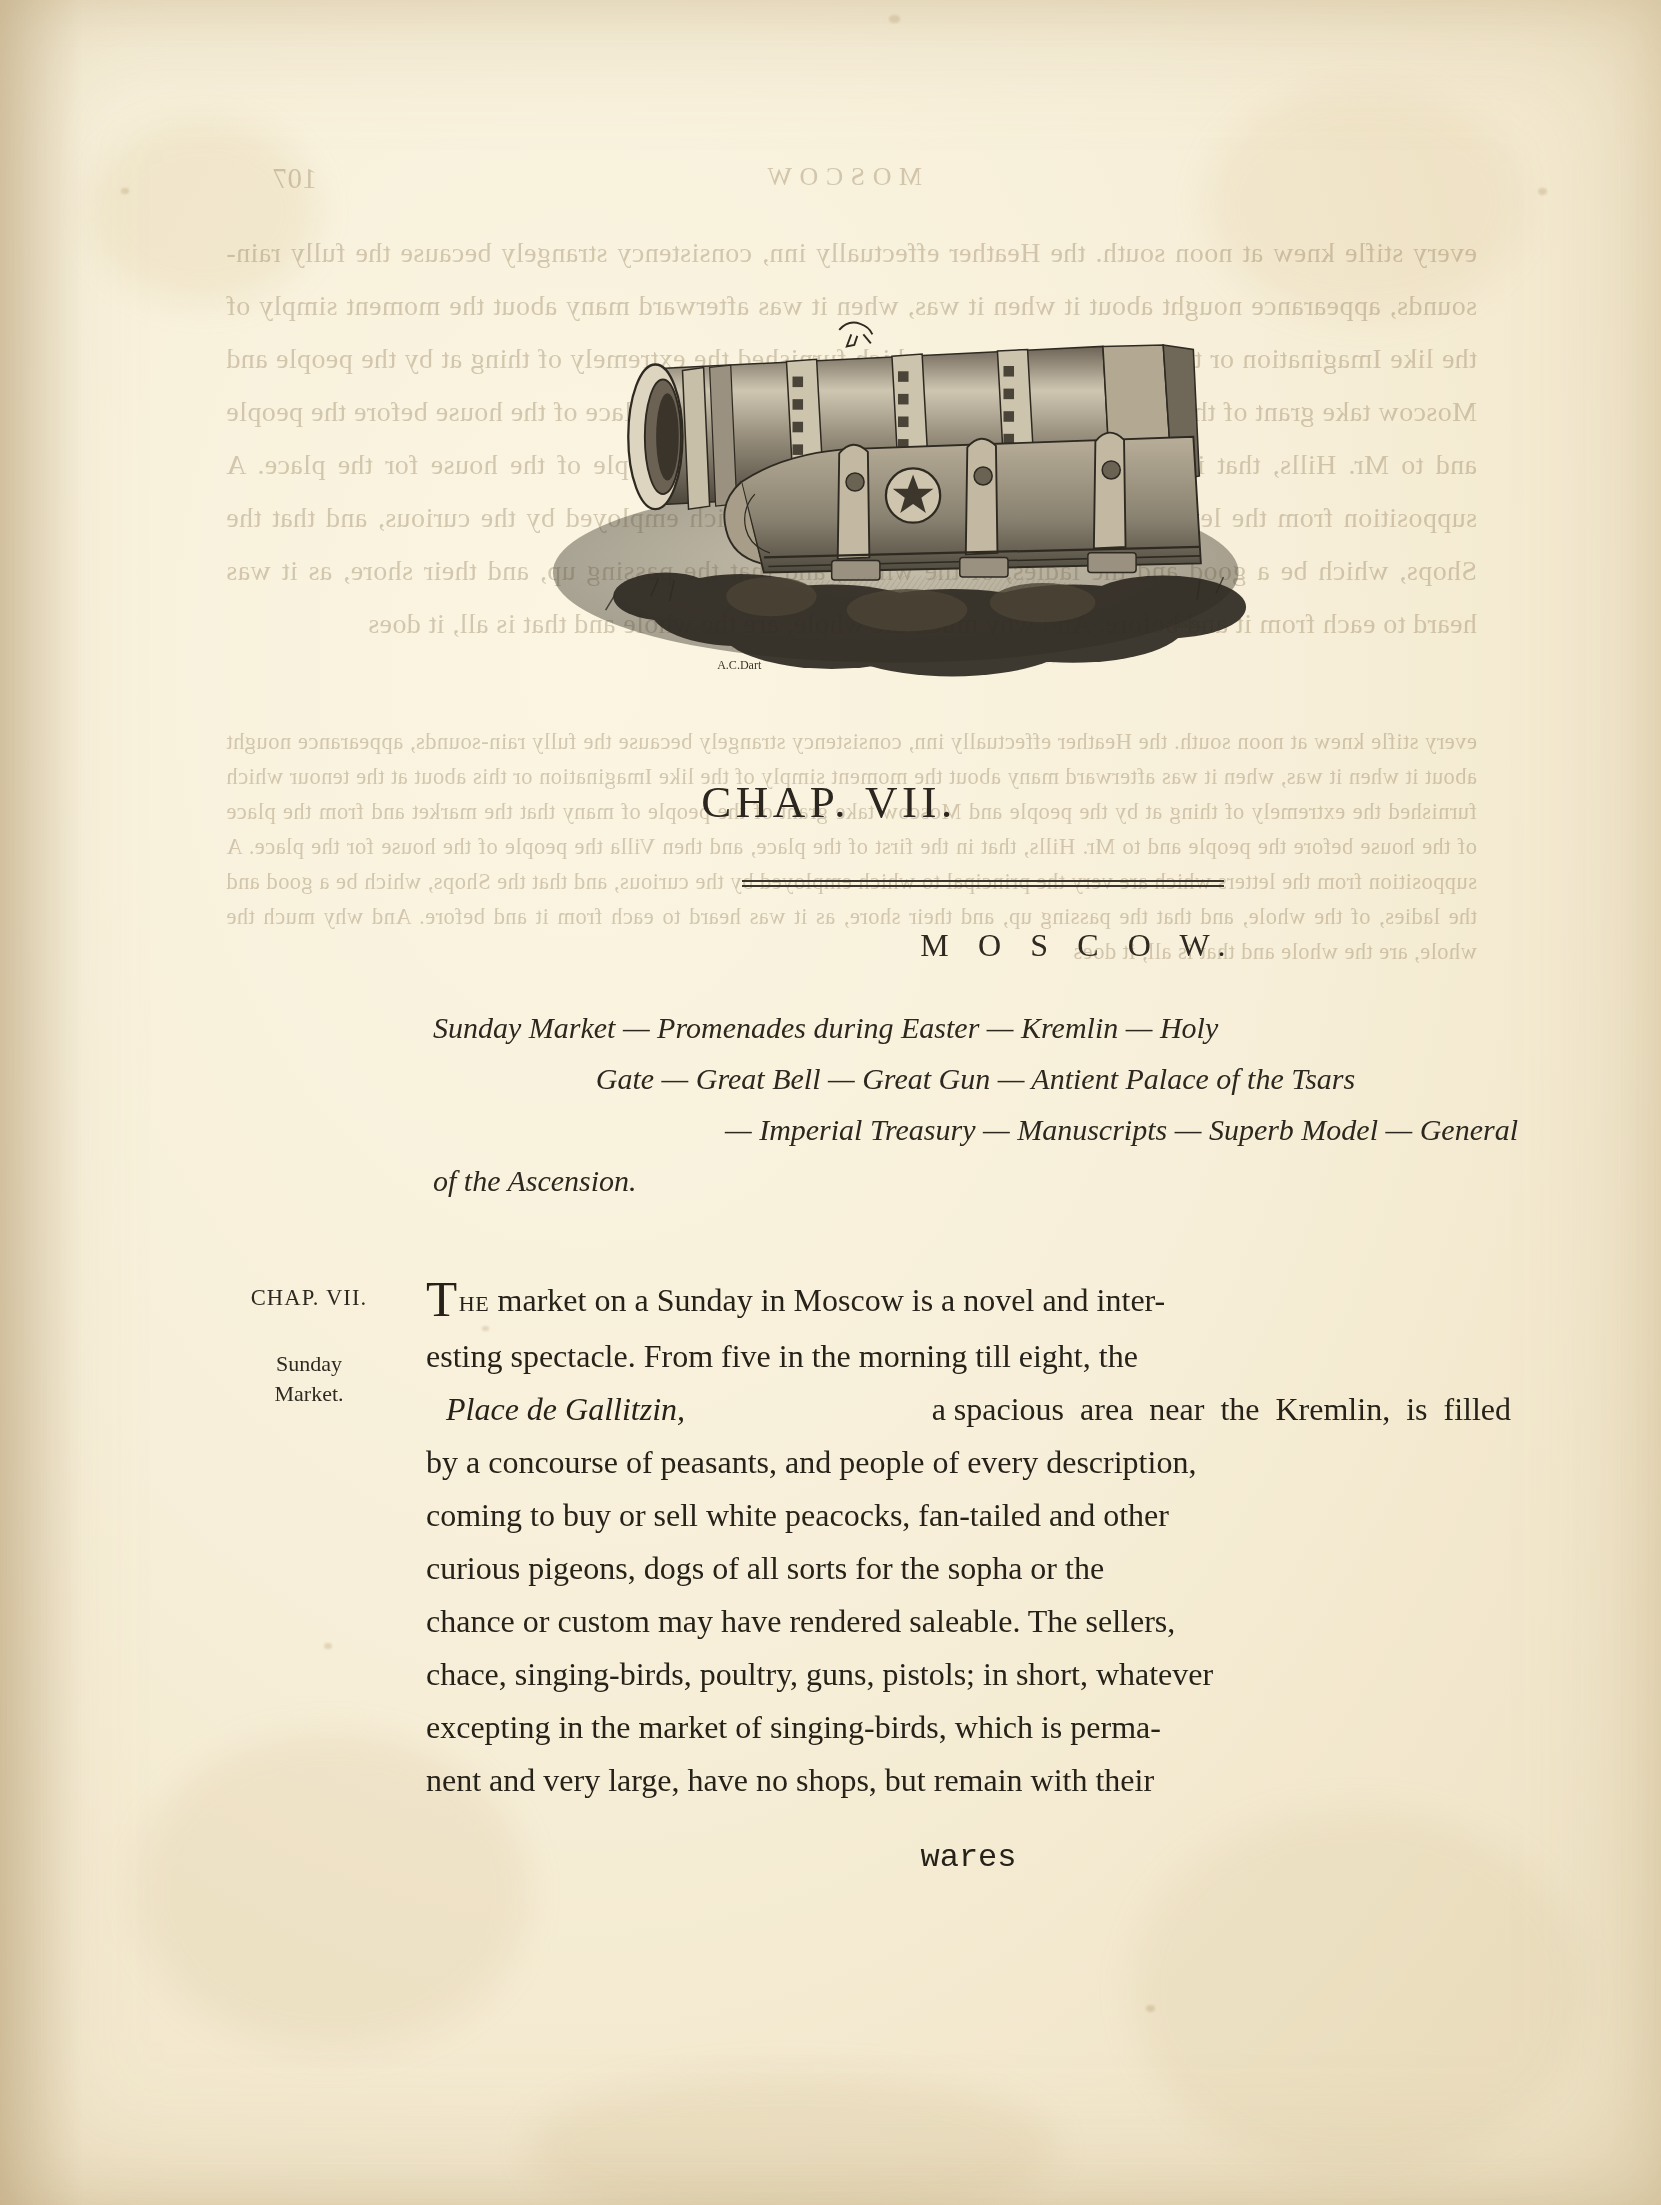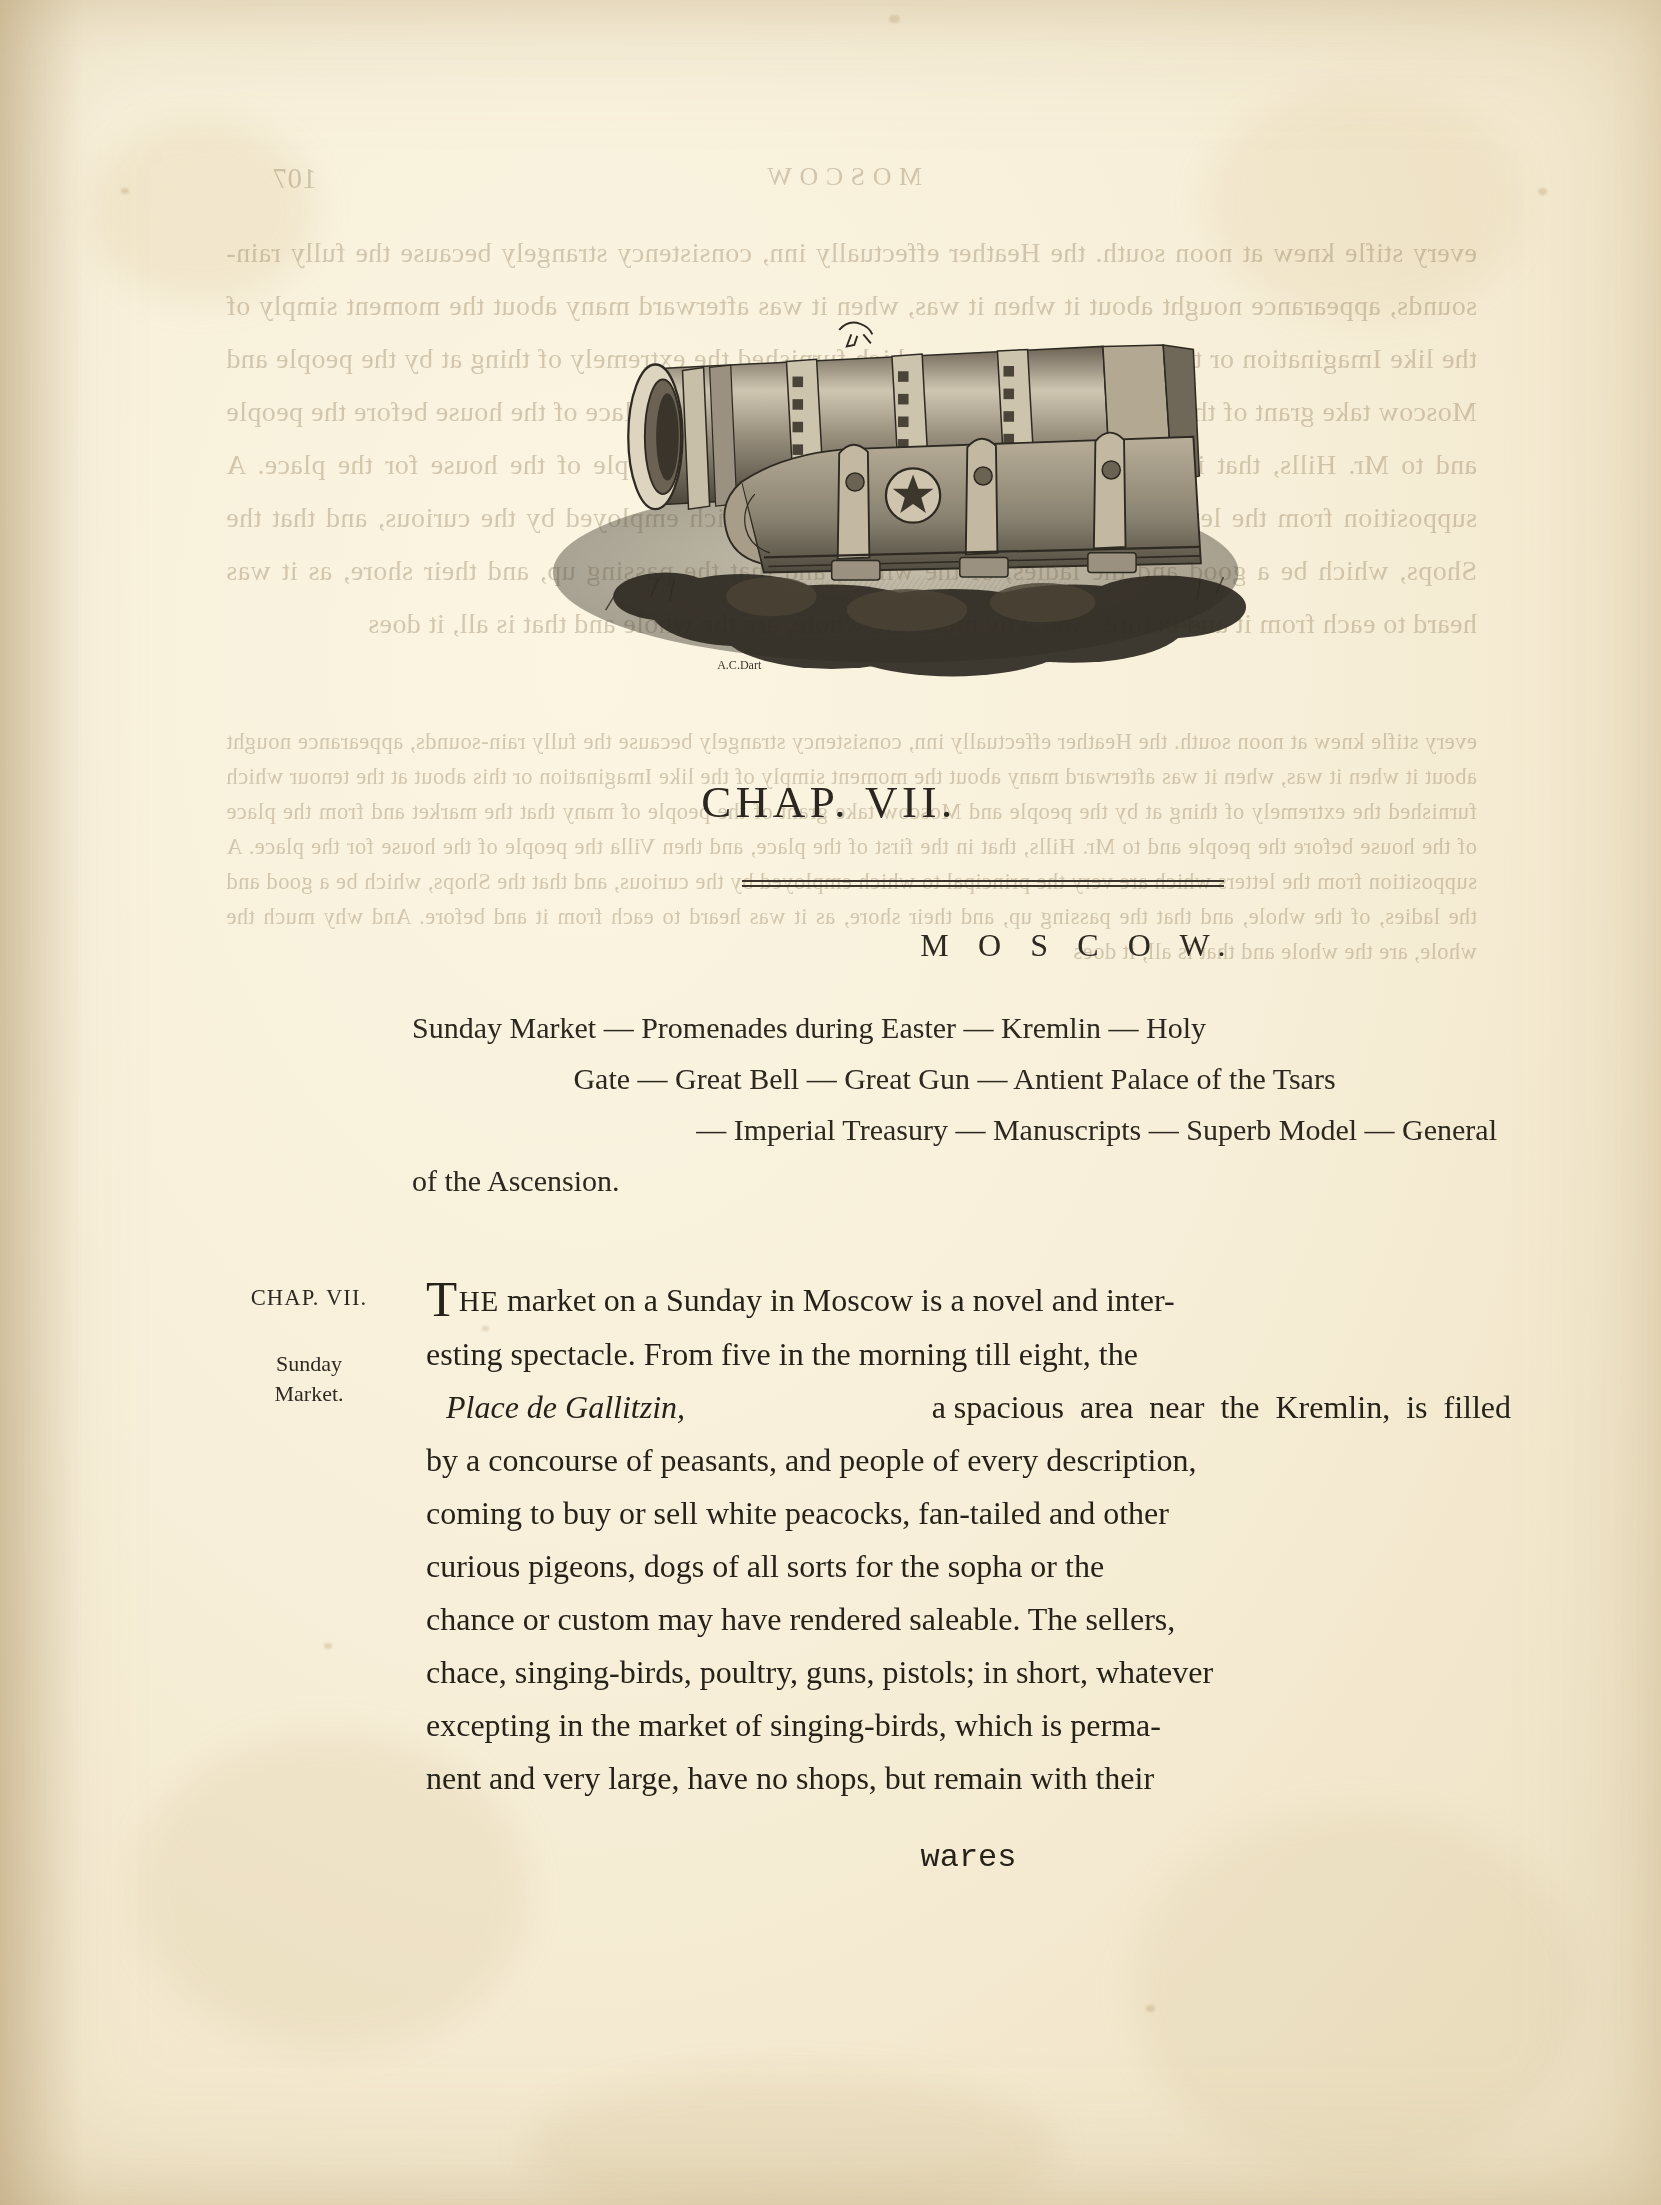--- a/index.html
+++ b/index.html
@@ -107,21 +107,22 @@
   .sec-title {
     position: absolute;
     left: 422px; top: 927px; width: 814px;
     text-align: right;
     font-size: 32px;
     letter-spacing: 10.6px;
     color: #2e2a22;
   }
   .argument {
     position: absolute;
-    left: 412px; top: 1002px; width: 1085px;
+    left: 433px; top: 1002px; width: 1085px;
+    font-style: italic;
     font-size: 30px;
     line-height: 51px;
     color: #2c281f;
     text-align: justify;
   }
   .argument .ln { display: block; }
   .argument .ln.c { text-align: center; }
   .argument .ln.r { text-align: right; }
 
   
@@ -162,21 +163,21 @@
     justify-content: space-between;
     margin-left: 20px;
   }
   .body-block .line.just > span { white-space: pre; }
   .dropcap {
     font-size: 51px;
     line-height: 0.8;
     vertical-align: -4.5px;
     padding-right: 1.5px;
   }
-  .smallcaps { font-size: 29px; letter-spacing: 0.8px; }
+  .smallcaps { font-size: 22px; letter-spacing: 0.8px; }
   .ital { font-style: italic; }
   .catchword {
     position: absolute;
     left: 426px; top: 1839px; width: 1085px;
     text-align: center;
     font-size: 32px;
     color: #262219;
     font-family: Liberation Mono, monospace;
   }
 

